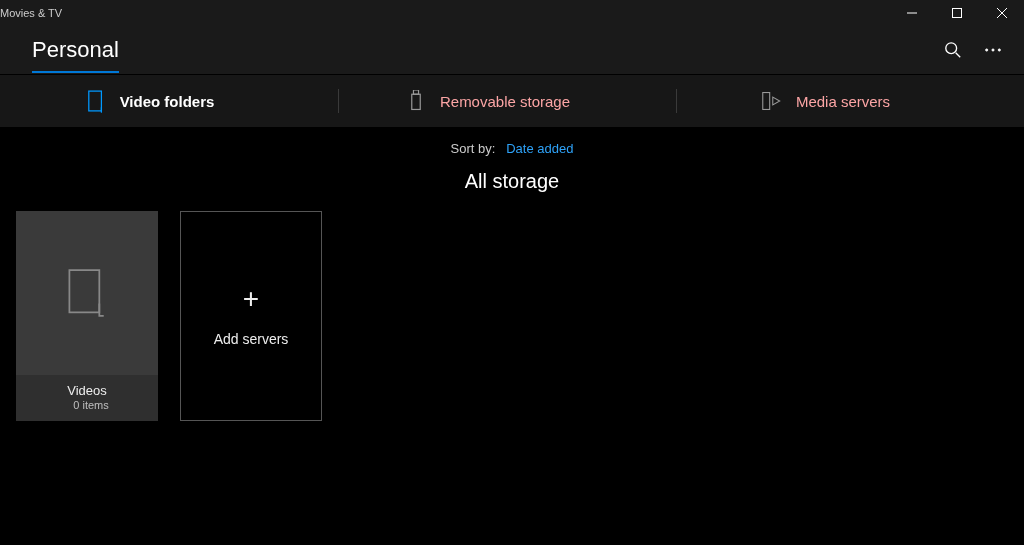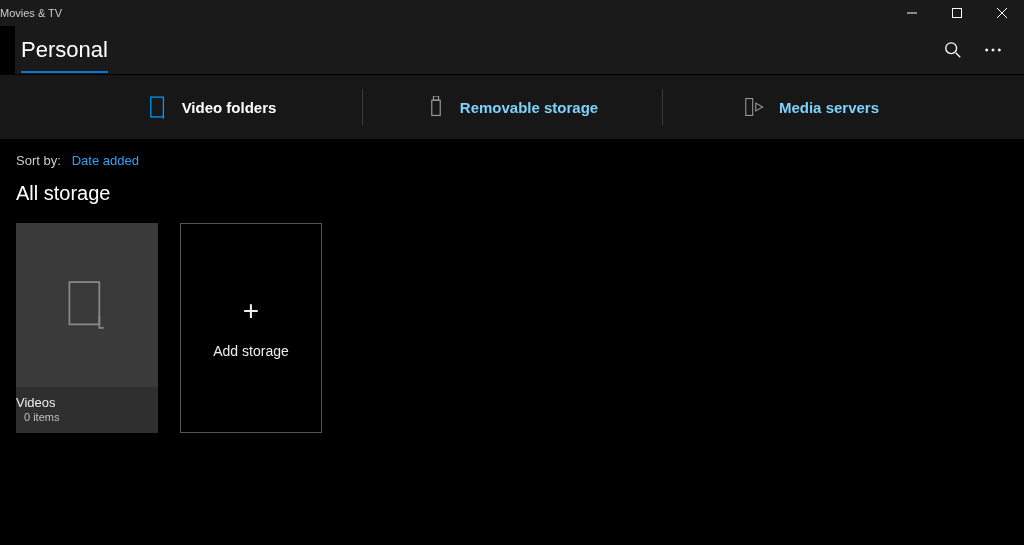--- a/index.html
+++ b/index.html
@@ -34,49 +34,48 @@
       color: #fff;
       cursor: pointer;
     }
     .win-btn svg { width: 10px; height: 10px; stroke: #fff; fill: none; stroke-width: 1; }
     
     .header {
       height: 48px;
       display: flex;
       align-items: center;
       justify-content: space-between;
-      padding: 0 20px 0 6px;
+      padding: 0 20px 0 32px;
       background: #1a1a1a;
-      margin-left: 15px;
     }
     .page-title {
       font-size: 22px;
       font-weight: 300;
       color: #fff;
       position: relative;
     }
     .page-title-underline {
       position: absolute;
       bottom: -10px;
       left: 0;
       width: 100%;
       height: 2px;
       background: #0078d7;
     }
     .header-right { display: flex; align-items: center; gap: 18px; }
     .icon-btn { width: 22px; height: 22px; display:flex; align-items:center; justify-content:center; cursor:pointer; }
     .icon-btn svg { stroke: #fff; fill: none; }
     
     .tabs {
-      height: 65px;
+      height: 53px;
       background: #171717;
       border-top: 1px solid #000;
       display: flex;
       align-items: stretch;
-      justify-content: center;
+      gap: 38px;
     }
     .tab {
       width: 300px;
       display: flex;
       align-items: center;
       justify-content: center;
       gap: 14px;
       cursor: pointer;
       position: relative;
     }
@@ -85,24 +84,24 @@
       position: absolute;
       left: 0;
       top: 14px;
       bottom: 14px;
       width: 1px;
       background: #3a3a3a;
     }
     .tab-icon { width: 20px; height: 24px; display:flex; align-items:center; justify-content:center; }
     .tab-icon svg { stroke: #999; fill: none; stroke-width: 1.4; }
     .tab.active .tab-icon svg { stroke: #0099ff; }
-    .tab-label { font-size: 15px; color: #7dd3fc; font-weight: bold; }
+    .tab-label { font-size: 15px; color: #fca5a5; }
     .tab.active .tab-label { color: #fff; font-weight: 600; }
     
-    .content { padding: 14px 16px; }
+    .content { padding: 14px 16px; text-align: center; }
     .sortrow { font-size: 13px; color: #ccc; }
     .sort-value { color: #2ea2f8; cursor:pointer; }
     .section-title { margin-top: 14px; font-size: 20px; font-weight: 400; }
     .grid { display: flex; gap: 22px; margin-top: 18px; }
     
     .folder-tile {
       width: 142px; height: 210px;
       background: #2f2f2f;
       display: flex; flex-direction: column;
       cursor: pointer;
@@ -223,16 +222,16 @@
         </svg>
       </div>
       <div class="folder-meta">
         <div class="folder-name">Videos</div>
         <div class="folder-count">0 items</div>
       </div>
     </div>
 
     <div class="add-tile">
       <div class="plus">+</div>
-      <div class="add-label">Add storage</div>
+      <div class="add-label">Add servers</div>
     </div>
   </div>
 </div>
 
 </body></html>

